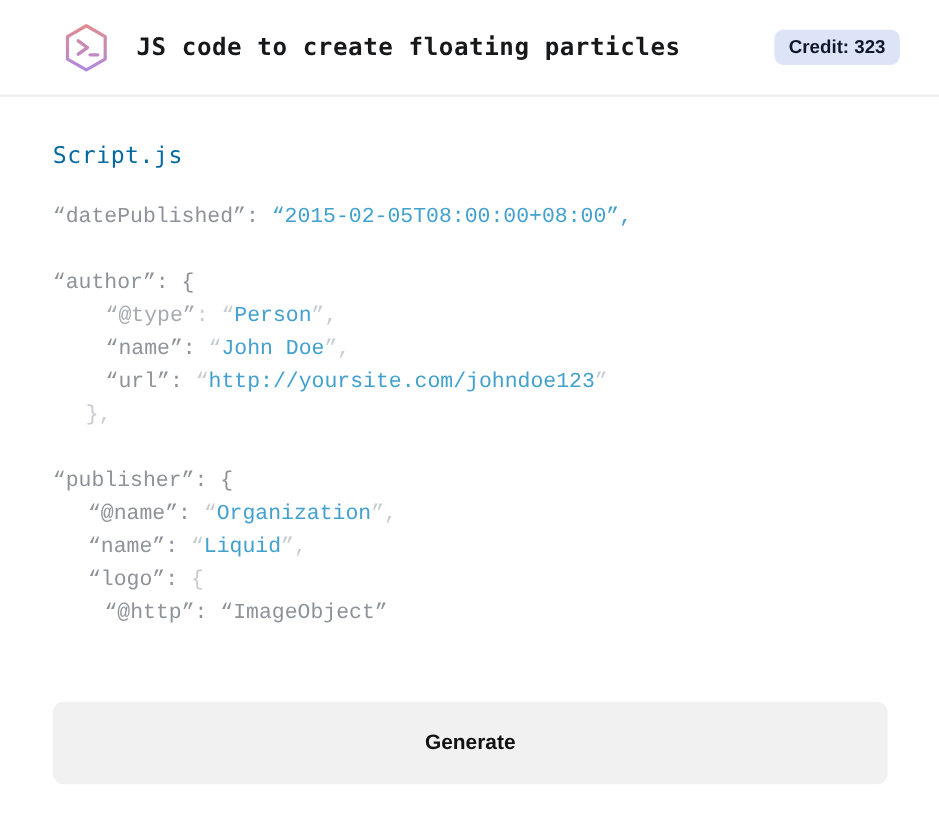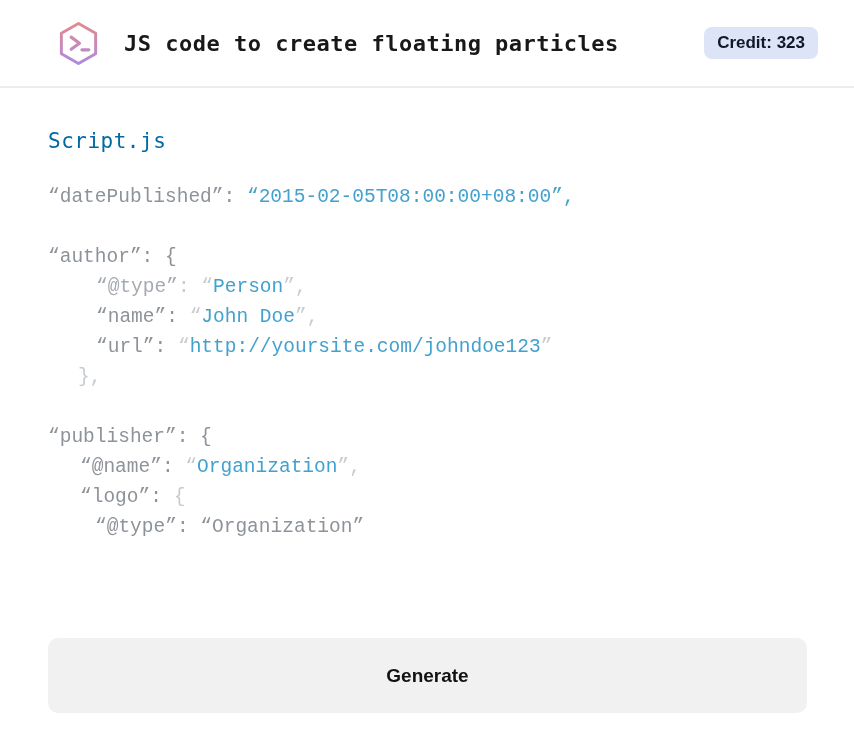--- a/index.html
+++ b/index.html
@@ -90,20 +90,21 @@
       <div class="code-line" style="padding-left: 0px;"><span class="tk-g">“datePublished”: </span><span class="tk-b">“2015-02-05T08:00:00+08:00”,</span></div>
       <div class="code-line blank"></div>
       <div class="code-line" style="padding-left: 0px;"><span class="tk-g">“author”: {</span></div>
       <div class="code-line" style="padding-left: 48px;"><span class="tk-g2">“@type”</span><span class="tk-l">: </span><span class="tk-l">“</span><span class="tk-b">Person</span><span class="tk-l">”,</span></div>
       <div class="code-line" style="padding-left: 48px;"><span class="tk-g">“name”: </span><span class="tk-l">“</span><span class="tk-b">John Doe</span><span class="tk-l">”,</span></div>
       <div class="code-line" style="padding-left: 48px;"><span class="tk-g">“url”: </span><span class="tk-l">“</span><span class="tk-b">http://yoursite.com/johndoe123</span><span class="tk-l">”</span></div>
       <div class="code-line" style="padding-left: 30px;"><span class="tk-l">},</span></div>
       <div class="code-line blank"></div>
       <div class="code-line" style="padding-left: 0px;"><span class="tk-g">“publisher”: {</span></div>
       <div class="code-line" style="padding-left: 32px;"><span class="tk-g">“@name”: </span><span class="tk-l">“</span><span class="tk-b">Organization</span><span class="tk-l">”,</span></div>
+      <div class="code-line" style="padding-left: 32px;"><span class="tk-g">“name”: </span><span class="tk-l">“</span><span class="tk-b">Liquid</span><span class="tk-l">”,</span></div>
       <div class="code-line" style="padding-left: 32px;"><span class="tk-g">“logo”: </span><span class="tk-l">{</span></div>
-      <div class="code-line" style="padding-left: 47px;"><span class="tk-g">“@type”: “Organization”</span></div>
+      <div class="code-line" style="padding-left: 47px;"><span class="tk-g">“@http”: “ImageObject”</span></div>
     </div>
 </div>
 
 <div class="generate-wrap">
   <button class="generate-btn">Generate</button>
 </div>
 
 </body></html>

